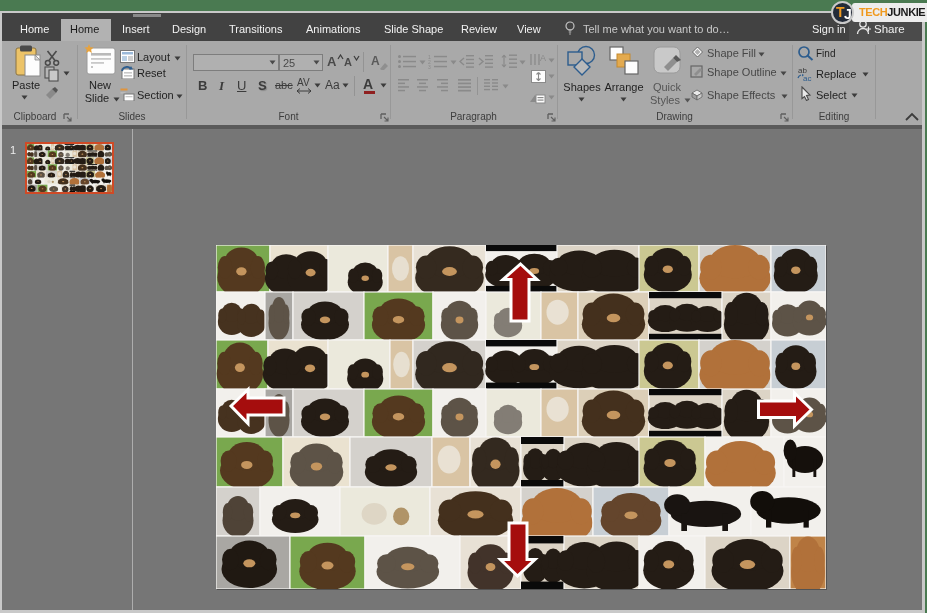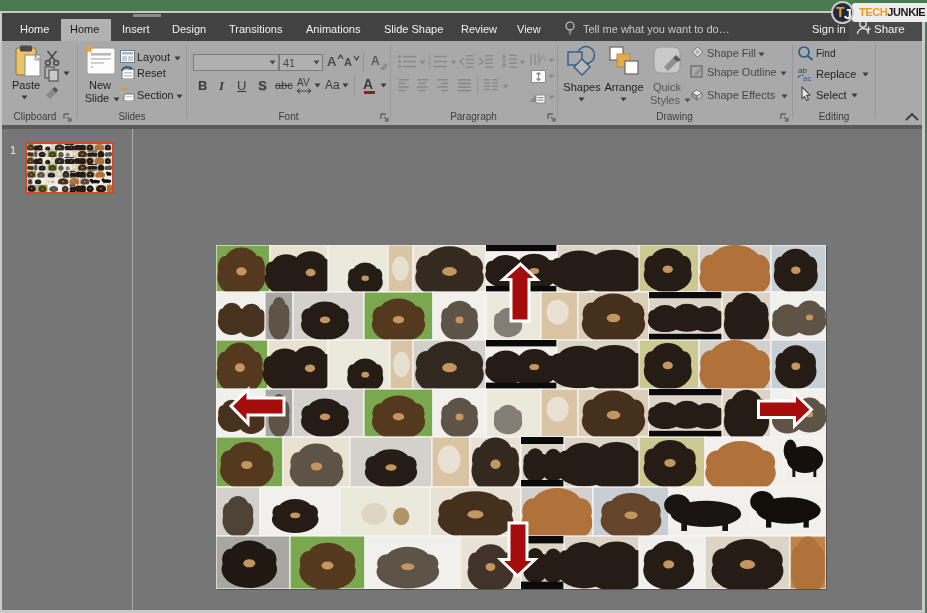--- a/index.html
+++ b/index.html
@@ -112,21 +112,21 @@
 <div style="position:absolute;left:137px;top:89px;font-size:11px;color:#1f1f1f;white-space:nowrap;">Section</div>
 <svg style="position:absolute;left:176px;top:94px;" width="7" height="5" viewBox="0 0 7 5">
     <path d="M0.5 0.5 L6.5 0.5 L3.5 4.5 Z" fill="#3c3c3c"></path>
   </svg>
 <div style="position:absolute;left:78px;top:111px;width:108px;text-align:center;font-size:10px;color:#3d3d3d;">Slides</div>
 <div style="position:absolute;left:193px;top:54px;width:86px;height:17px;background:#b0b0b0;border:1px solid #7d7d7d;"></div>
 <svg style="position:absolute;left:269px;top:60px;" width="7" height="5" viewBox="0 0 7 5">
     <path d="M0.5 0.5 L6.5 0.5 L3.5 4.5 Z" fill="#4a4a4a"></path>
   </svg>
 <div style="position:absolute;left:279px;top:54px;width:44px;height:17px;background:#b0b0b0;border:1px solid #7d7d7d;"></div>
-<div style="position:absolute;left:283px;top:57px;font-size:11px;color:#4a4a4a;white-space:nowrap;">41</div>
+<div style="position:absolute;left:283px;top:57px;font-size:11px;color:#4a4a4a;white-space:nowrap;">25</div>
 <svg style="position:absolute;left:313px;top:60px;" width="7" height="5" viewBox="0 0 7 5">
     <path d="M0.5 0.5 L6.5 0.5 L3.5 4.5 Z" fill="#4a4a4a"></path>
   </svg>
 <div style="position:absolute;left:327px;top:54px;font-size:13px;color:#4a4a4a;white-space:nowrap;font-weight:bold;">A</div>
 <svg style="position:absolute;left:337px;top:54px;" width="7" height="6" viewBox="0 0 7 6">
     <path d="M1 5 L3.5 1 L6 5" fill="none" stroke="#3c3c3c" stroke-width="1.2"></path>
   </svg>
 <div style="position:absolute;left:344px;top:56px;font-size:11px;color:#4a4a4a;white-space:nowrap;font-weight:bold;">A</div>
 <svg style="position:absolute;left:353px;top:55px;" width="7" height="6" viewBox="0 0 7 6">
     <path d="M1 1 L3.5 5 L6 1" fill="none" stroke="#3c3c3c" stroke-width="1.2"></path>

